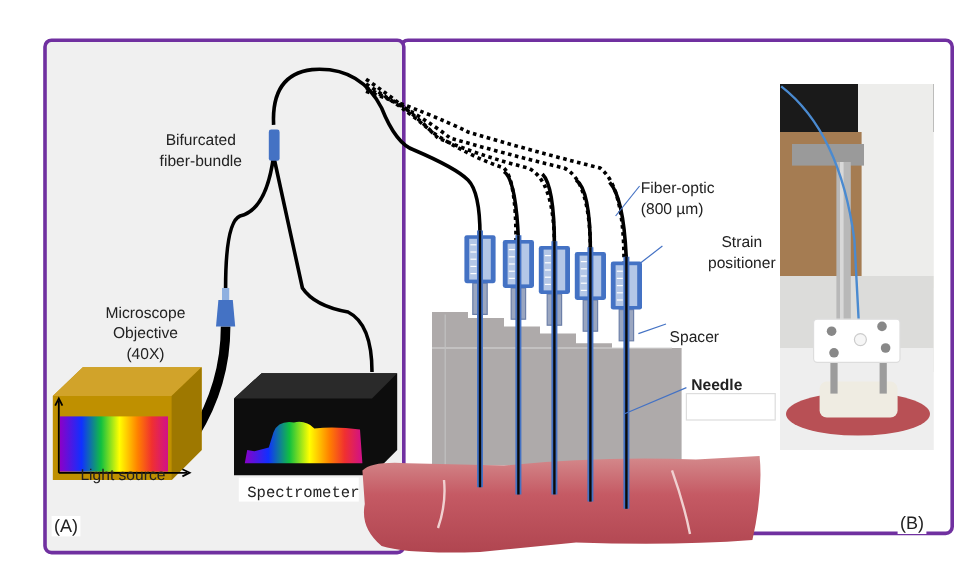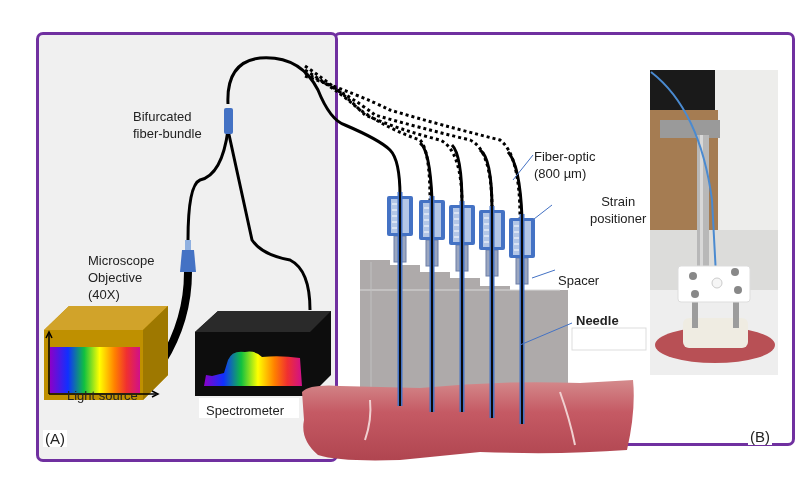--- a/index.html
+++ b/index.html
@@ -1,20 +1,20 @@
 <!DOCTYPE html>
 <html><head>
 <meta charset="utf-8">
 <style>
   html, body { margin: 0; padding: 0; background: #ffffff; }
   body { width: 802px; height: 482px; position: relative; overflow: hidden;
          font-family: "Liberation Sans", sans-serif; }
   .panel { position: absolute; border: 3px solid #7030a0; border-radius: 7px; box-sizing: border-box; }
   .label { position: absolute; font-size: 13px; color: #222; line-height: 17px; white-space: nowrap; }
-  .center { }
+  .center { text-align: center; }
   svg { position: absolute; left: 0; top: 0; }
   .tag { position: absolute; font-size: 15px; color: #222; background: #fff; padding: 0 2px; }
 </style>
 </head>
 <body>
 
 <div class="panel" style="left:333px;top:32px;width:462px;height:414px;background:#fff;"></div>
 <div class="panel" style="left:36px;top:32px;width:302px;height:430px;background:#f0f0f0;"></div>
 
 <svg width="802" height="482" viewBox="0 0 802 482">
@@ -191,21 +191,21 @@
 <div class="label center" style="left:133px;top:108px;">
   <div>Bifurcated</div>
   <div>fiber-bundle</div>
 </div>
 <div class="label center" style="left:88px;top:228px;margin-top:24px;">
   <div>Microscope</div>
   <div>Objective</div>
   <div>(40X)</div>
 </div>
 <div class="label" style="left:67px;top:387px;">Light source</div>
-<div class="label" style="left:206px;top:402px;">Spectrometer</div>
+<div class="label" style="left:206px;top:402px;font-family:Liberation Mono, monospace;">Spectrometer</div>
 <div class="tag" style="left:43px;top:430px;">(A)</div>
 
 <div class="label" style="left:534px;top:148px;">
   <div>Fiber-optic</div>
   <div>(800 µm)</div>
 </div>
 <div class="label" style="left:590px;top:193px;text-align:center;">
   <div>Strain</div>
   <div>positioner</div>
 </div>

